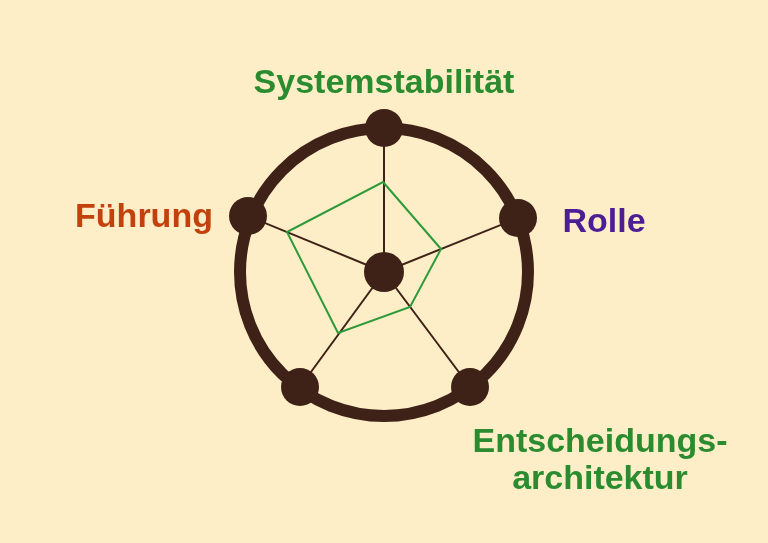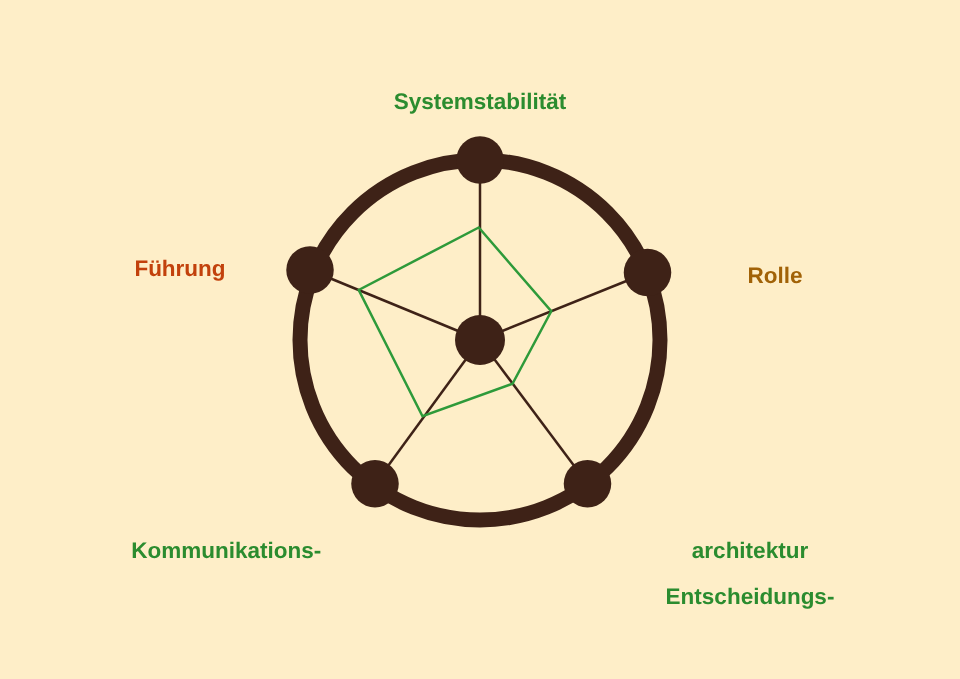--- a/index.html
+++ b/index.html
@@ -7,21 +7,21 @@
     width: 768px; height: 543px; overflow: hidden;
     background: #FEEEC8;
     position: relative;
     font-family: "Liberation Sans", "DejaVu Sans", sans-serif;
   }
   #stage { position: absolute; left: 0; top: 0; width: 768px; height: 543px; }
   .label {
     position: absolute;
     color: #2B8C2F;
     font-weight: bold;
-    font-size: 18px;
+    font-size: 34px;
     line-height: 37px;
     text-align: center;
     white-space: nowrap;
     letter-spacing: 0px;
   }
   .label span { display: block; }
 </style>
 </head>
 <body style="background: rgb(254, 238, 200);">
 
@@ -42,28 +42,27 @@
       <circle cx="300" cy="387" r="19" fill="#3E2217"></circle>
       <circle cx="248" cy="216" r="19" fill="#3E2217"></circle>
     </g>
   <circle id="center-node" cx="384" cy="272" r="20" fill="#3E2217"></circle>
 </svg>
 
 <div class="label" style="left: 384px; top: 63px; transform: translateX(-50%); color: rgb(43, 140, 47);">
   <span>Systemstabilität</span>
 </div>
 
-<div class="label" style="left: 620px; top: 202px; transform: translateX(-50%); color: #a16207;">
+<div class="label" style="left: 604px; top: 202px; transform: translateX(-50%); color: #4c1d95;">
   <span>Rolle</span>
 </div>
 
 <div class="label" style="left: 144px; top: 197px; transform: translateX(-50%); color: #c2410c;">
   <span>Führung</span>
 </div>
 
 <div class="label" style="left: 181px; top: 422px; transform: translateX(-50%); color: rgb(43, 140, 47);">
-  <span>Kommunikations-</span>
 </div>
 
 <div class="label" style="left: 600px; top: 422px; transform: translateX(-50%); color: rgb(43, 140, 47);">
+  <span>Entscheidungs-</span>
   <span>architektur</span>
-  <span>Entscheidungs-</span>
 </div>
 
 </body></html>

